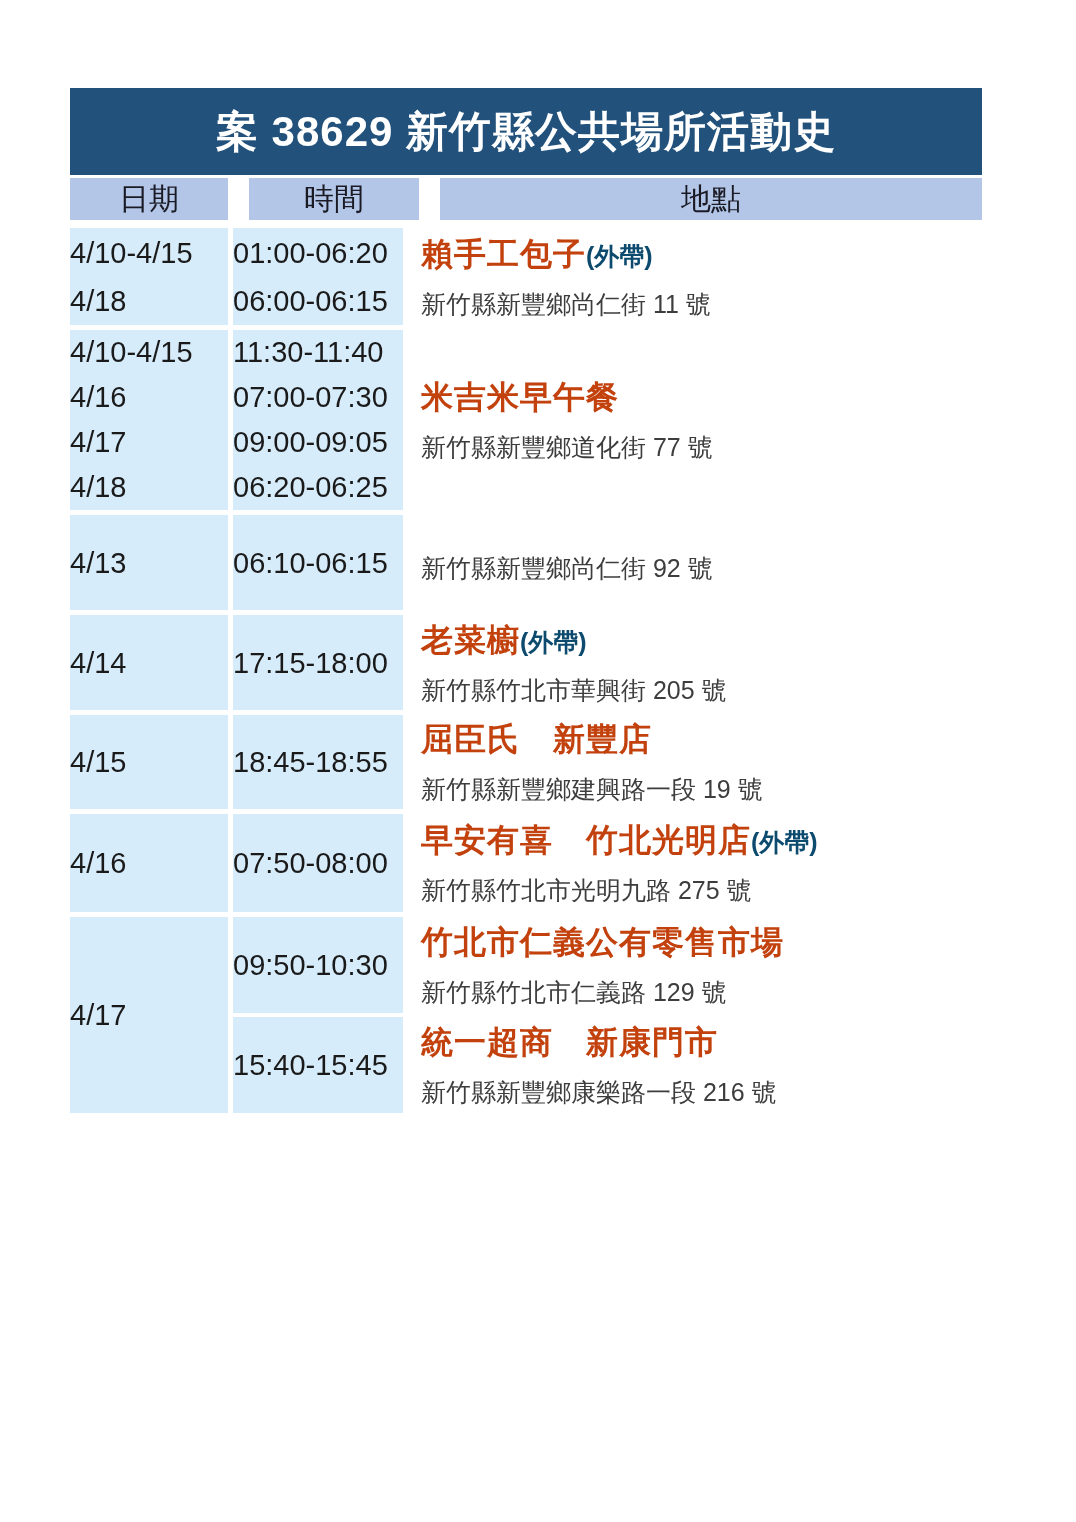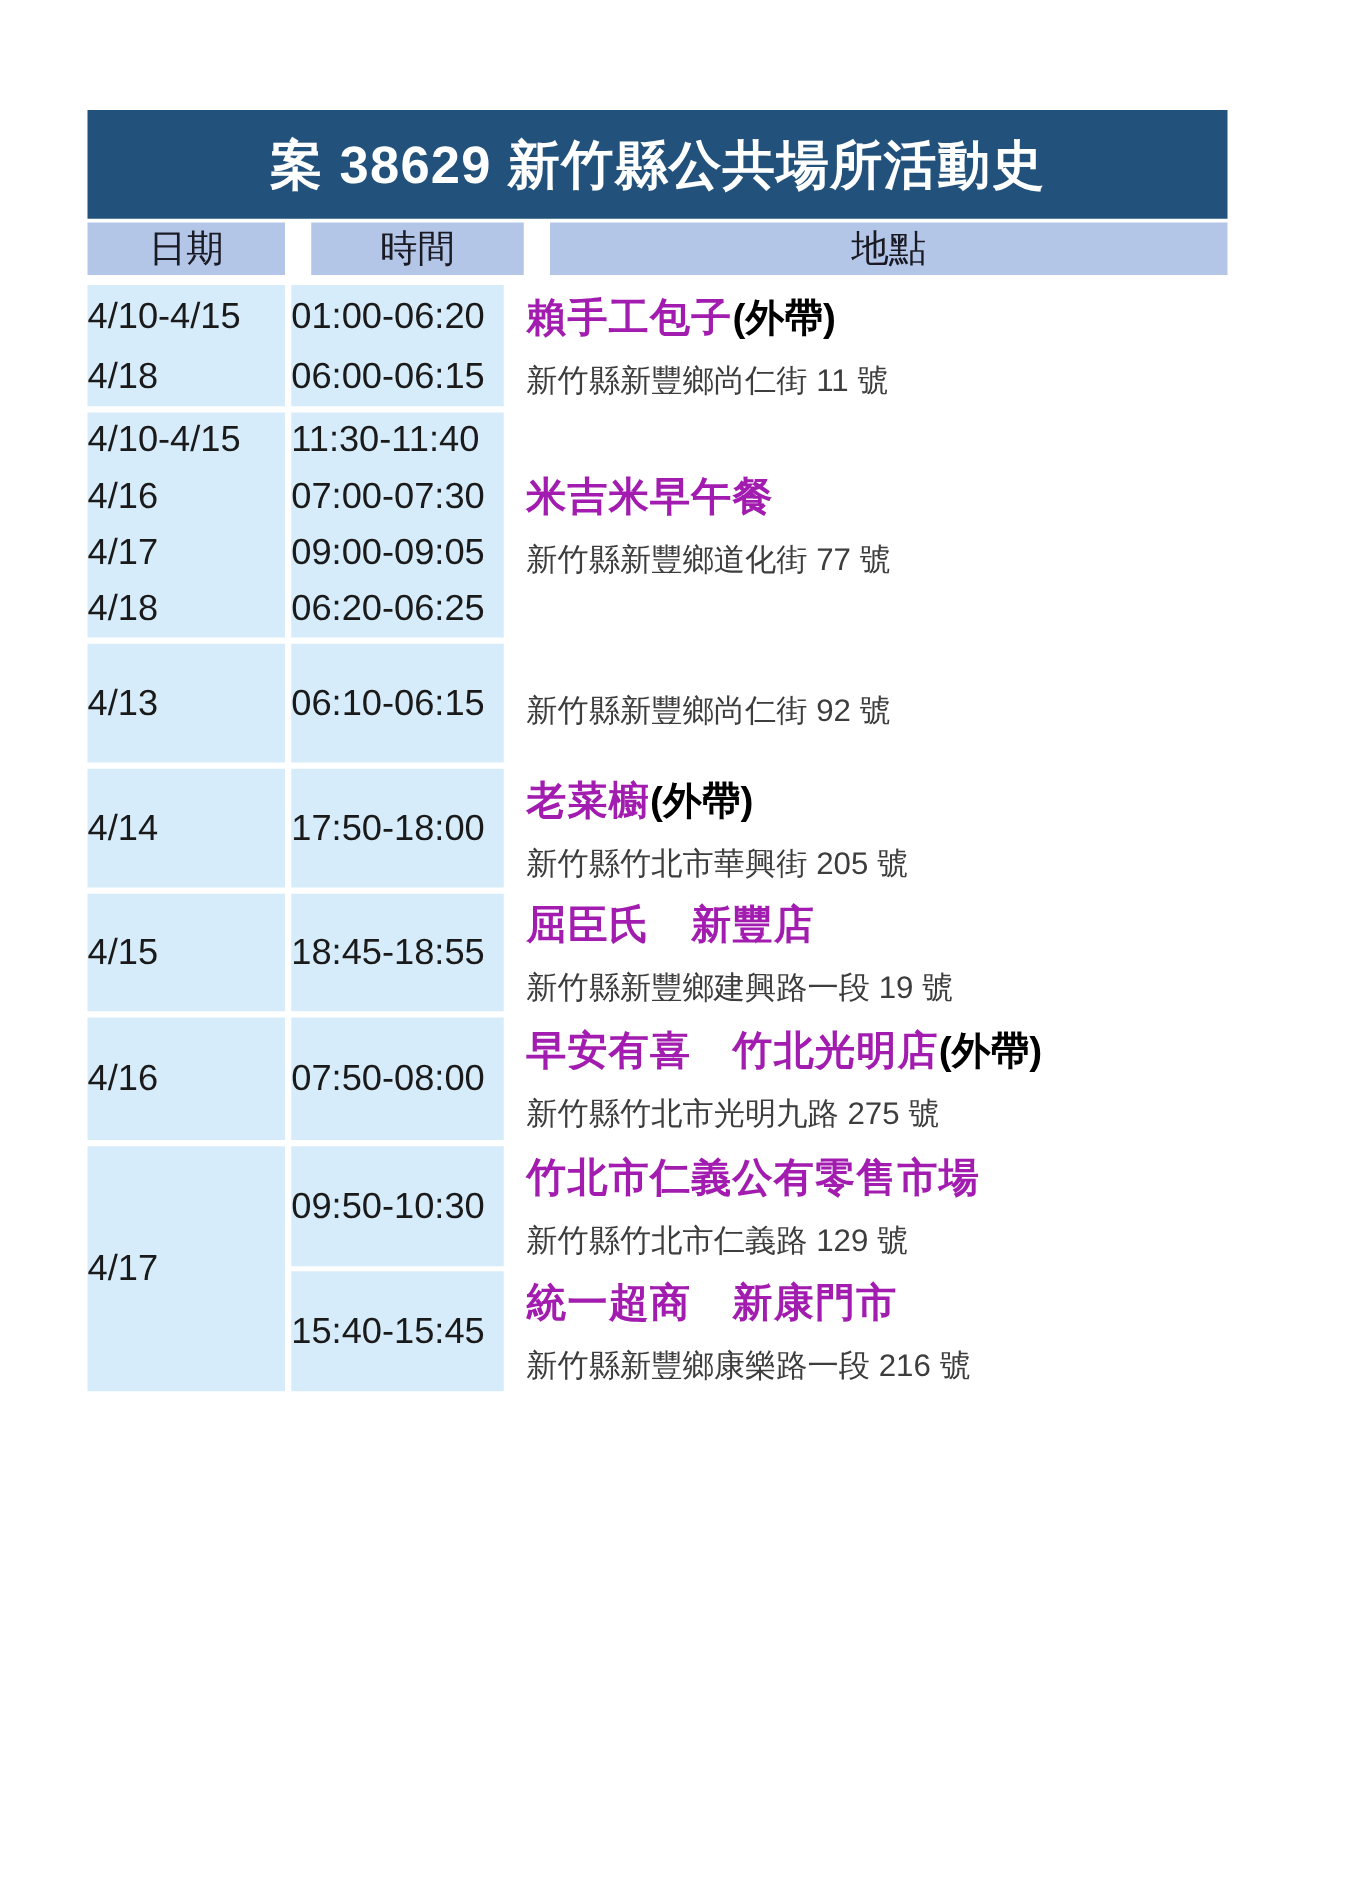--- a/index.html
+++ b/index.html
@@ -65,24 +65,24 @@
   .h98  { height: 98px; }
   .h96  { height: 96px; }
   .h196 { height: 196px; }
   .loc-cell {
     background: #ffffff;
     display: flex; flex-direction: column; justify-content: center;
     padding-left: 13px;
   }
   .loc-name-line { white-space: nowrap; }
   .loc-name {
-    font-size: 32px; font-weight: bold; color: #a21caf;
+    font-size: 32px; font-weight: bold; color: #c2410c;
     letter-spacing: 1px;
   }
-  .loc-suffix { font-size: 31px; font-weight: bold; color: #000000; }
+  .loc-suffix { font-size: 25px; font-weight: bold; color: #0c4a6e; }
   .loc-addr {
     font-size: 25px; color: #3D3D3D;
     margin-top: 11px;
     white-space: nowrap;
   }
   .subcol { display: flex; flex-direction: column; gap: 4px; }
 </style>
 </head>
 <body>
 
@@ -140,21 +140,21 @@
     <div class="loc-cell col-loc h95">
       <div class="loc-addr">新竹縣新豐鄉尚仁街 92 號</div>
     </div>
   </div>
 
   <div class="group">
     <div class="cell stack-cell col-date h95">
       <div class="entry-line">4/14</div>
     </div>
     <div class="cell stack-cell col-time h95">
-      <div class="entry-line">17:50-18:00</div>
+      <div class="entry-line">17:15-18:00</div>
     </div>
     <div class="loc-cell col-loc h95">
       <div class="loc-name-line"><span class="loc-name">老菜櫥</span><span class="loc-suffix">(外帶)</span></div>
       <div class="loc-addr">新竹縣竹北市華興街 205 號</div>
     </div>
   </div>
 
   <div class="group">
     <div class="cell stack-cell col-date h94">
       <div class="entry-line">4/15</div>

